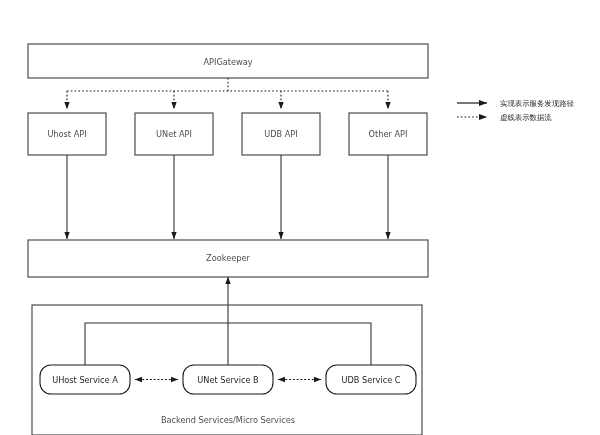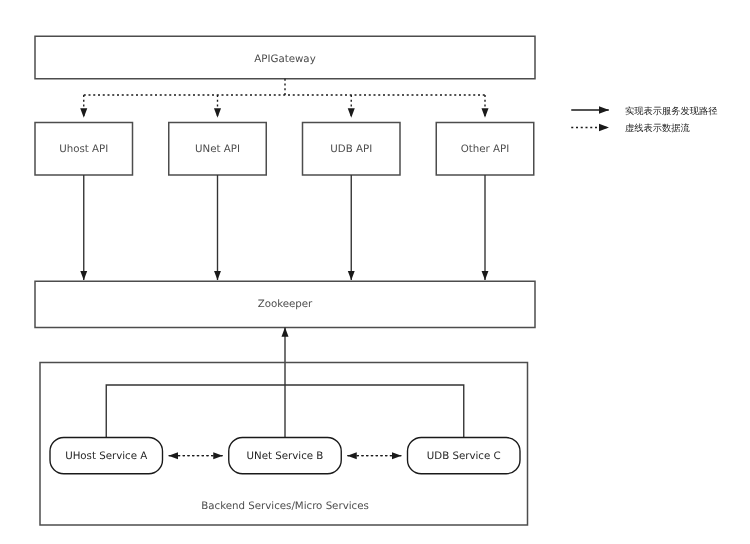--- a/index.html
+++ b/index.html
@@ -11,20 +11,21 @@
   body {
     width: 600px;
     height: 435px;
     font-family: "DejaVu Sans", "Liberation Sans", sans-serif;
     overflow: hidden;
   }
   #diagram-root {
     position: relative;
     width: 600px;
     height: 384px;
+    margin-top: 15px;
   }
   svg#diagram {
     display: block;
     width: 600px;
     height: 435px;
   }
   .box-shape {
     fill: #ffffff;
     stroke: #4d4d4d;
     stroke-width: 1.2;

